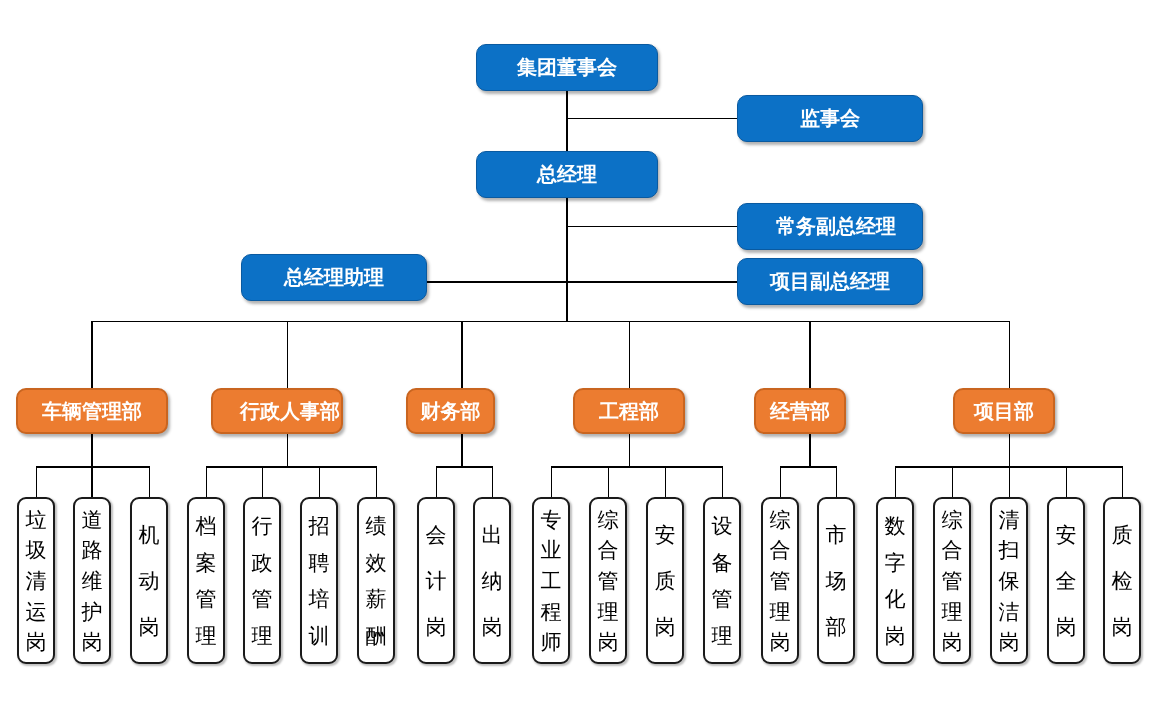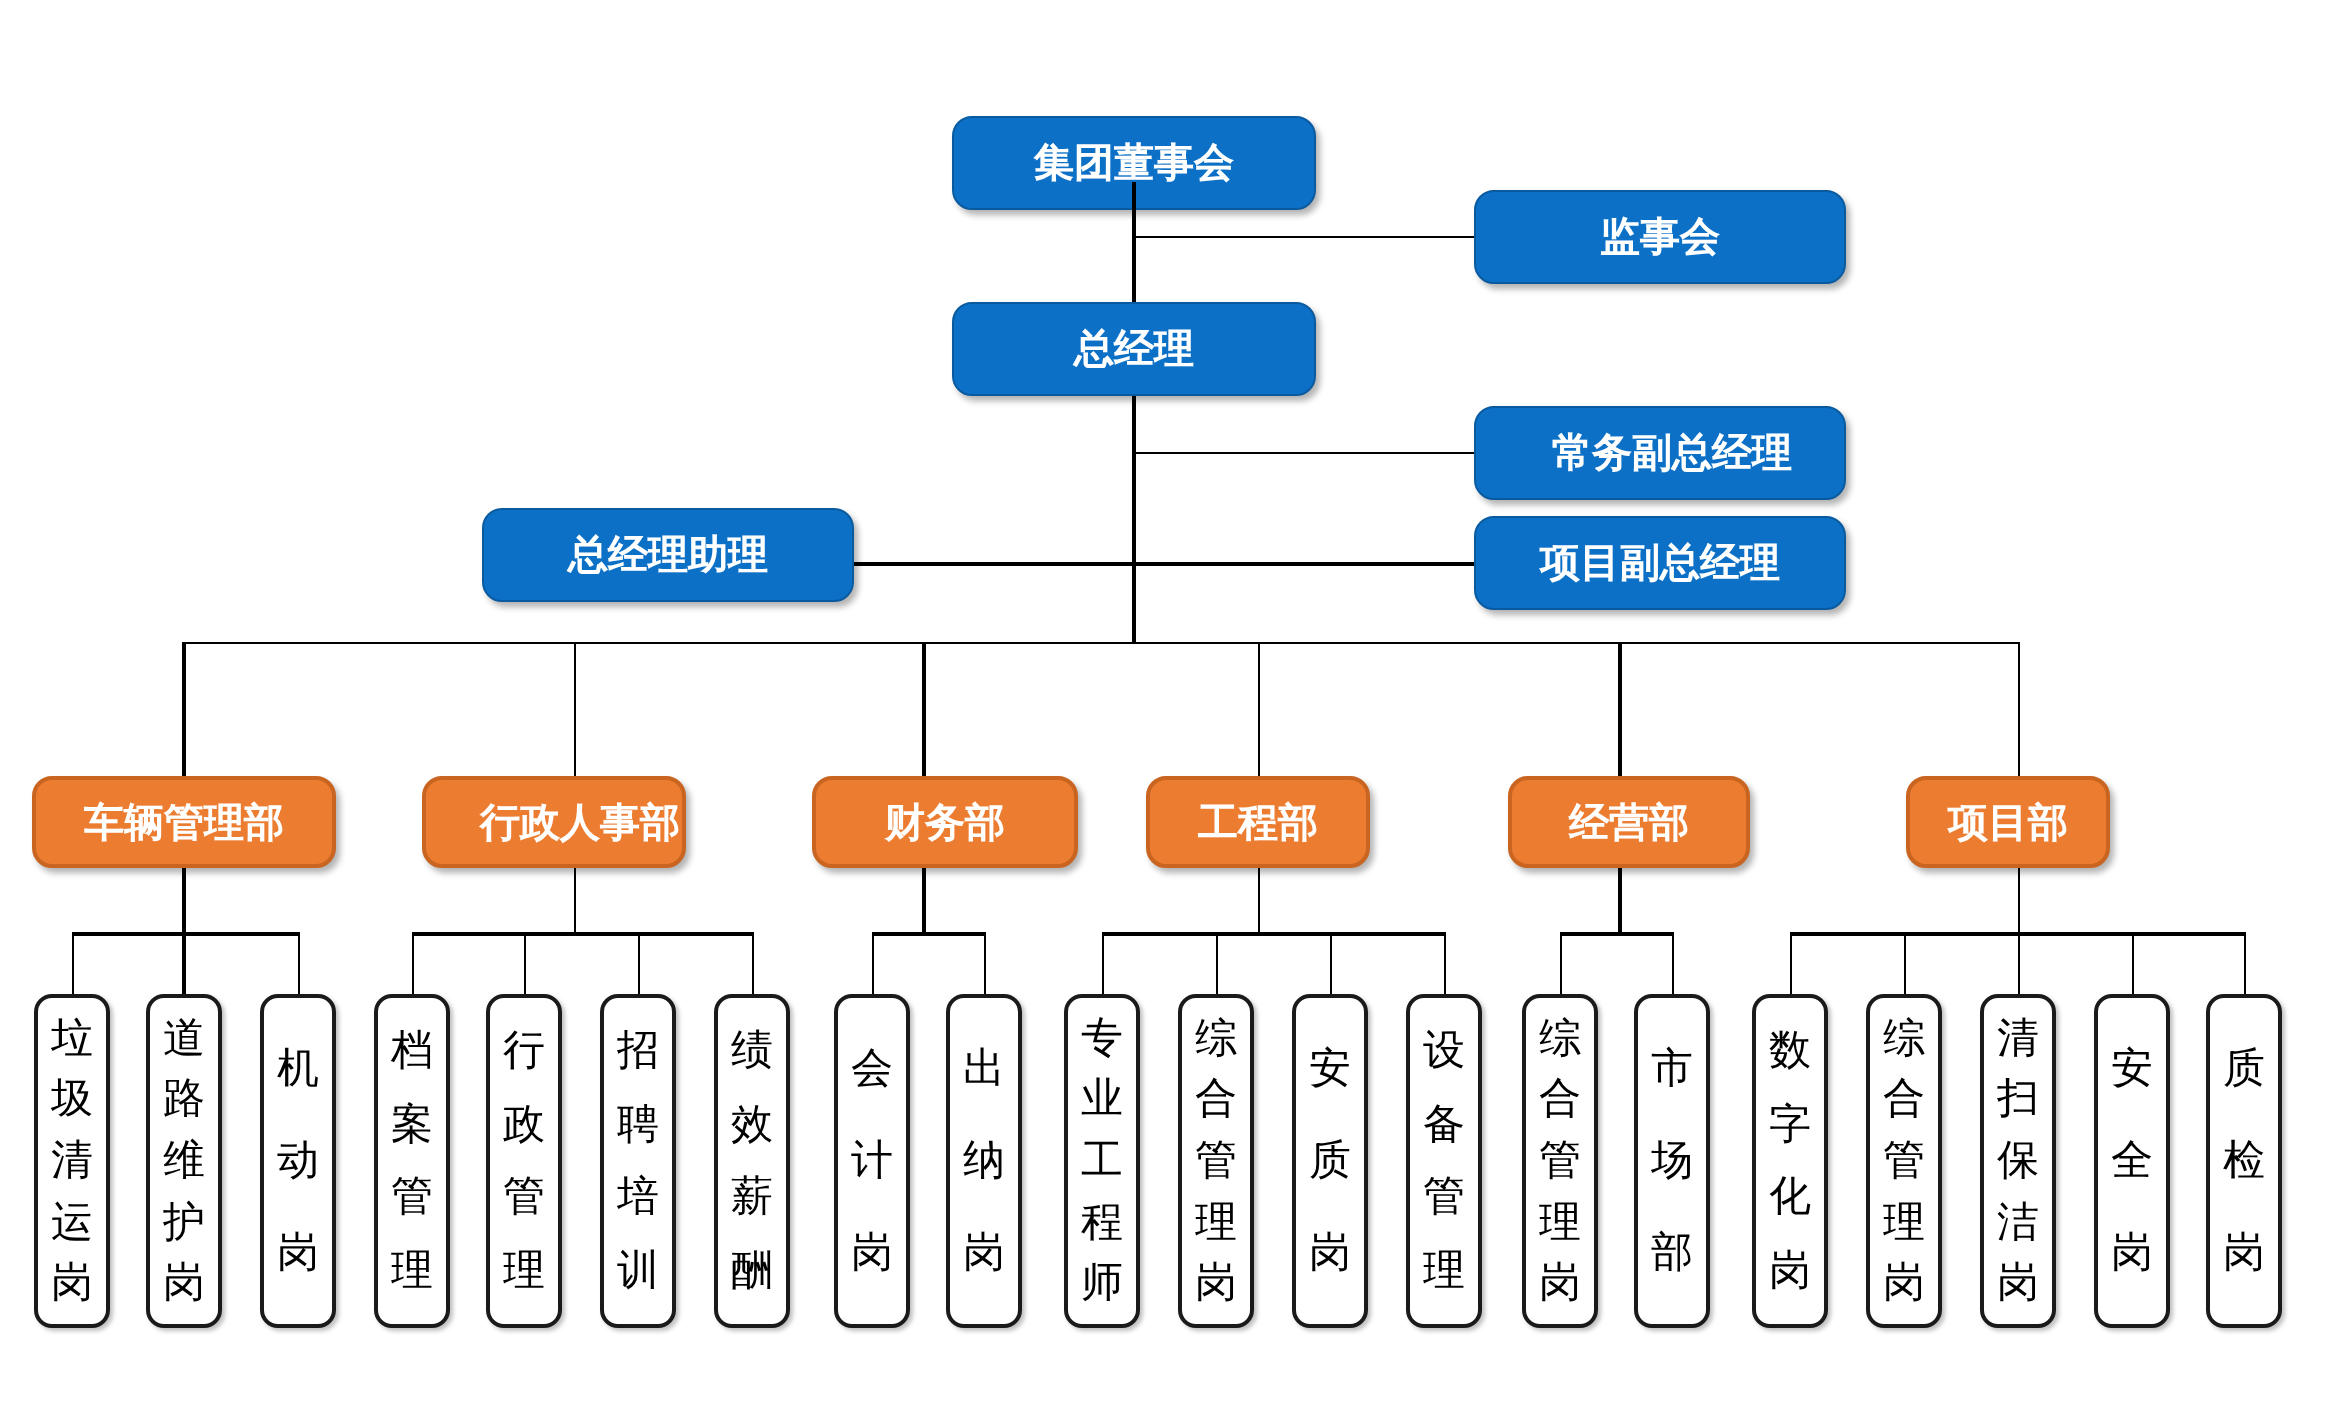--- a/index.html
+++ b/index.html
@@ -37,21 +37,21 @@
 
   .exec{width:182px;height:47px;}
   .exec-r{width:186px;height:47px;}
   .dept{height:46px;top:388px;}
 </style>
 </head>
 <body>
 
 <div id="canvas">
 
-  <div class="box blue exec" style="left:476px;top:44px;margin-top:14px;">
+  <div class="box blue exec" style="left:476px;top:44px;">
     <span>集团董事会</span>
   </div>
   <div class="box blue exec" style="left:476px;top:151px;">
     <span>总经理</span>
   </div>
   <div class="box blue exec-r" style="left:737px;top:95px;">
     <span>监事会</span>
   </div>
   <div class="box blue exec-r" style="left:737px;top:203px;padding-left:12px;">
     <span>常务副总经理</span>
@@ -77,27 +77,27 @@
   <div class="ln lv" style="left:628.5px;top:321px;height:67px;"></div>
   <div class="ln lv" style="left:809px;top:321px;height:67px;"></div>
   <div class="ln lv" style="left:1008.5px;top:321px;height:67px;"></div>
 
   <div class="box dept" style="left:16px;width:152px;">
     <span>车辆管理部</span>
   </div>
   <div class="box dept" style="left:211px;width:132px;padding-left:26px;">
     <span>行政人事部</span>
   </div>
-  <div class="box dept" style="left:406px;width:133px;font-family:Liberation Mono, monospace;">
+  <div class="box dept" style="left:406px;width:89px;font-family:Liberation Mono, monospace;">
     <span>财务部</span>
   </div>
   <div class="box dept" style="left:573px;width:112px;">
     <span>工程部</span>
   </div>
-  <div class="box dept" style="left:754px;width:121px;">
+  <div class="box dept" style="left:754px;width:92px;">
     <span>经营部</span>
   </div>
   <div class="box dept" style="left:953px;width:102px;">
     <span>项目部</span>
   </div>
 
   <div class="ln lv" style="left:91px;top:434px;height:32px;"></div>
   <div class="ln lh" style="left:35.5px;top:466px;width:114px;"></div>
   <div class="ln lv" style="left:35.5px;top:466px;height:31px;"></div>
   <div class="ln lv" style="left:91px;top:466px;height:31px;"></div>

